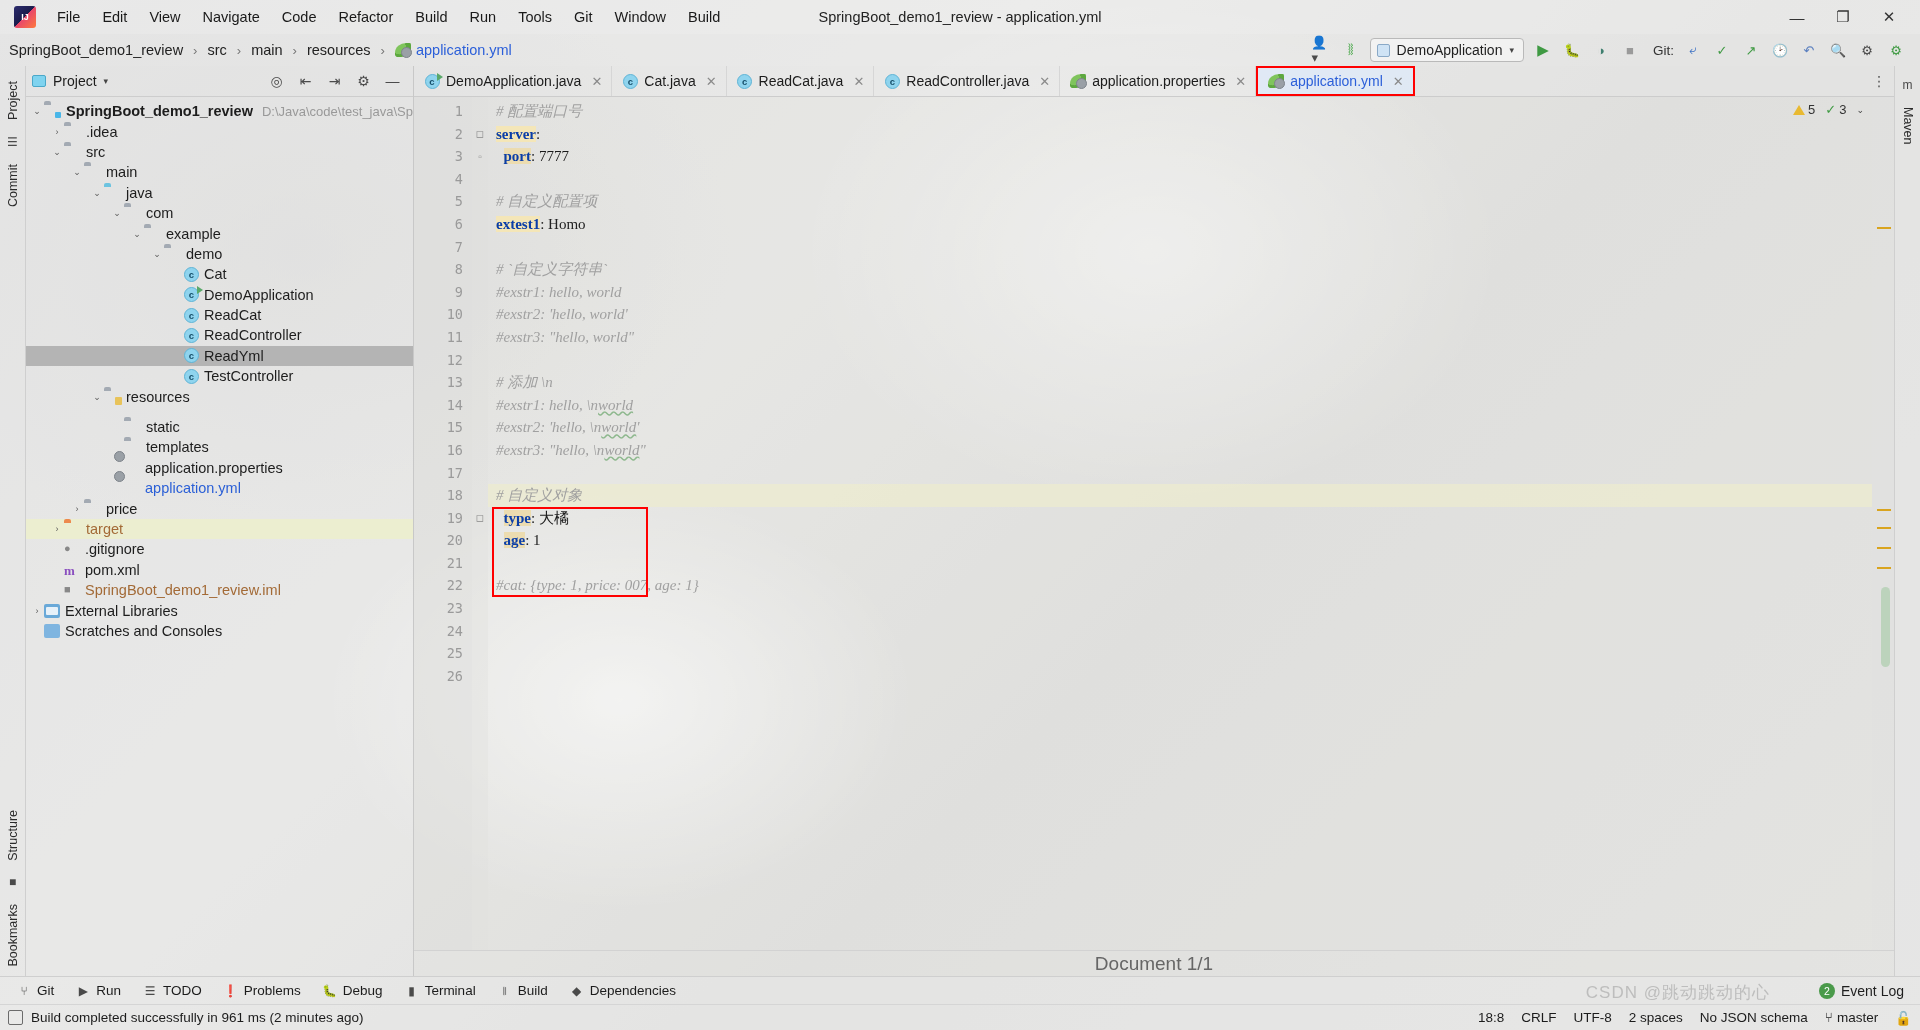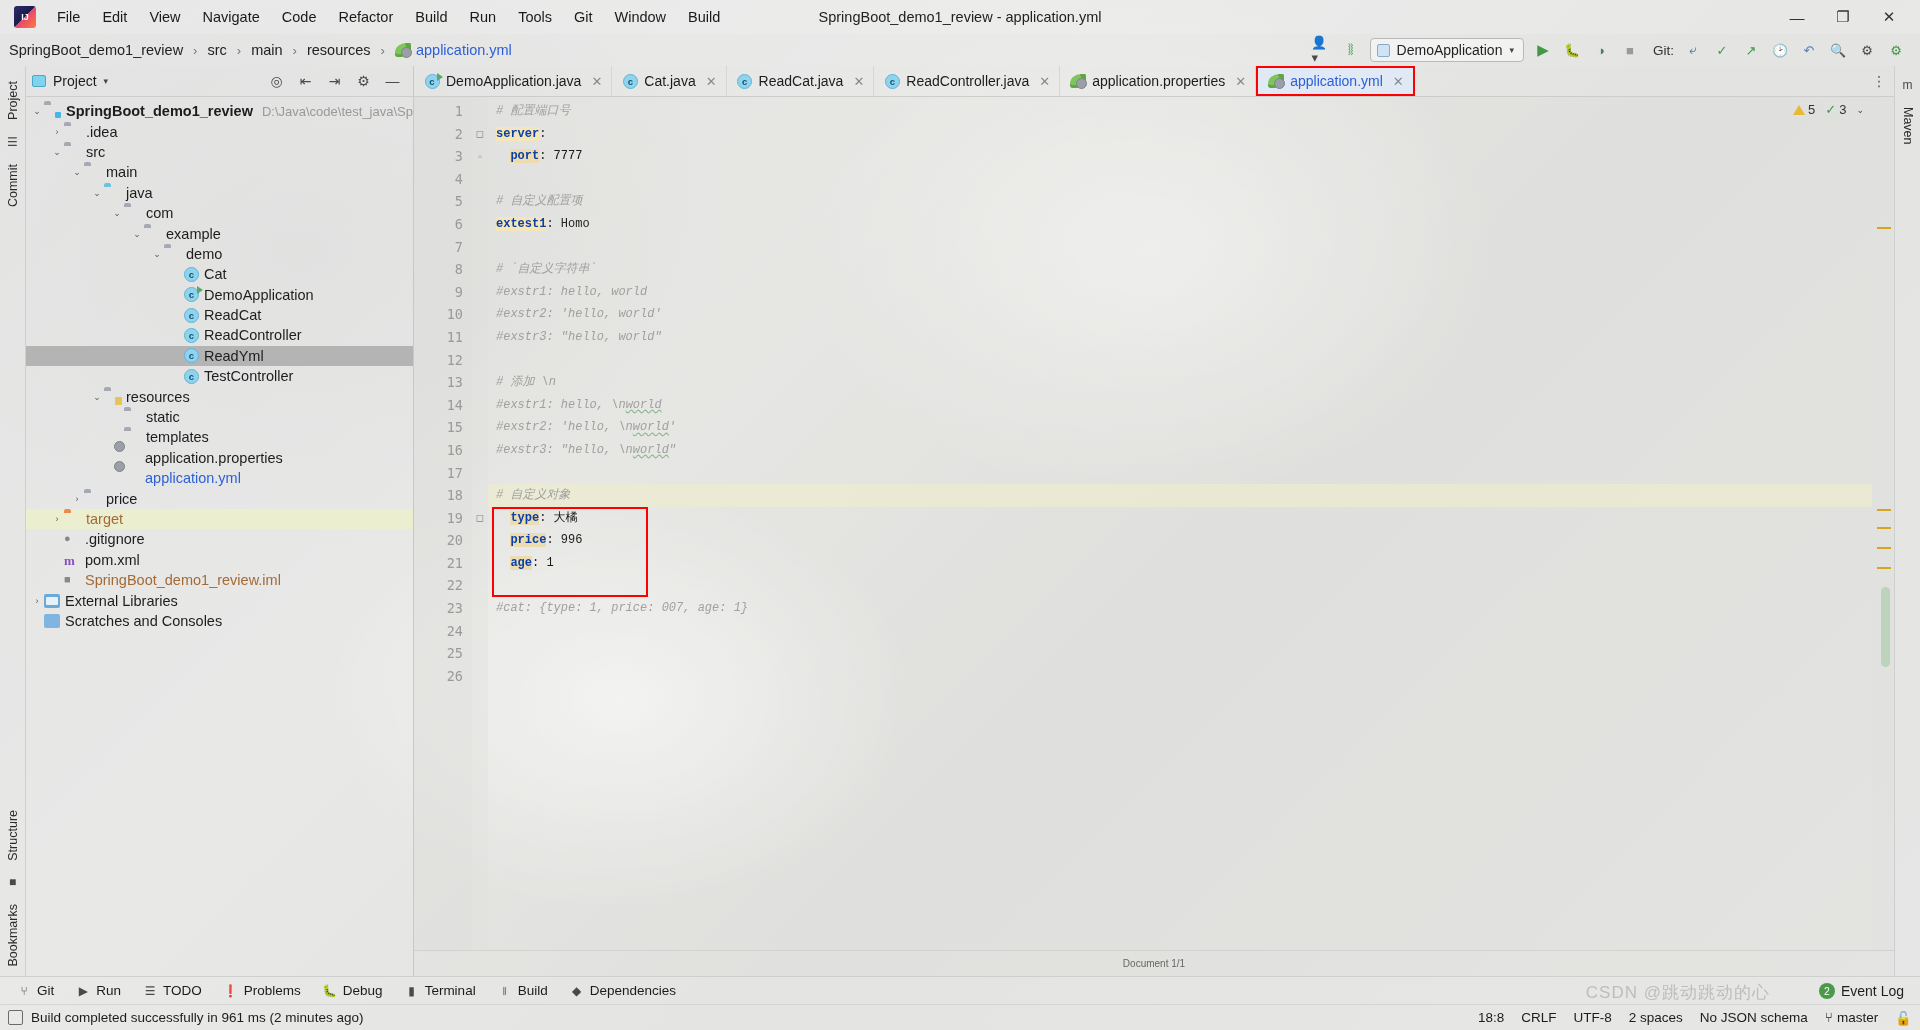--- a/index.html
+++ b/index.html
@@ -99,41 +99,41 @@
   .tab.sel .lbl2{ color:#2b5fd9; }
   .tci{ width:16px;height:16px; display:flex;align-items:center;justify-content:center; }
   .tabs-right{ margin-left:auto; display:flex; align-items:center; padding:0 8px; gap:8px; color:#555; font-size:14px;}
 
   .editor-wrap{ flex:1; display:flex; min-height:0; position:relative; background:rgba(232,232,230,0.30); }
   .gutter{ width:58px; background:rgba(223,223,221,0.55); text-align:right; padding-top:3px; flex:none;}
   .gnum{ height:22.6px; line-height:22.6px; font-family:"DejaVu Sans Mono",monospace; font-size:13.5px; color:#9a9a9a; padding-right:9px;}
   .fold-col{ width:16px; background:rgba(223,223,221,0.35); flex:none; padding-top:3px;}
   .foldmark{ height:22.6px; display:flex; align-items:center; justify-content:center; color:#888; font-size:10px;}
   .code{ flex:1; position:relative; padding-top:3px; overflow:hidden;}
-  .cl{ height:22.6px; line-height:22.6px; font-family:Liberation Mono, monospace; font-size:12px; white-space:pre; padding-left:8px;}
+  .cl{ height:22.6px; line-height:22.6px; font-family:Liberation Serif, serif; font-size:15px; white-space:pre; padding-left:8px;}
   .cl.hl{ background:rgba(238,236,205,0.65); }
   .cmt{ color:#a0a0a0; font-style:italic; }
   .key{ color:#0b3ea8; font-weight:bold; }
   .mark{ background:#f4e6b8; }
   .mark2{ background:#ecdcb0; }
   .val{ color:#222; }
   .num{ color:#1a1a1a; }
   .sq-under{ text-decoration: underline wavy #8db88d; text-decoration-skip-ink:none;}
   .redbox{ position:absolute; border:2px solid #f00; pointer-events:none;}
 
   .editor-right{ width:22px; flex:none; background:rgba(226,226,224,0.4); position:relative;}
   .mark-line{ position:absolute; right:3px; width:14px; height:2px; background:#d9a41f;}
   .scroll-thumb{ position:absolute; right:4px; width:9px; background:#c2c2c2; border-radius:5px;}
 
   .insp-badge{ position:absolute; top:5px; right:30px; display:flex; align-items:center; gap:10px; font-size:13px; color:#333; z-index:4;}
   .ib{ display:flex;align-items:center;gap:3px;}
   .warn-t{ width:0;height:0;border-left:6px solid transparent;border-right:6px solid transparent;border-bottom:10px solid #e8b931;}
   .chk{ color:#3f9a43; font-size:13px; }
 
-  .doc-status{ height:26px; display:flex; align-items:center; justify-content:center; font-size:10px; color:#666; background:rgba(232,232,230,0.35); border-top:1px solid #d2d2d2;}
+  .doc-status{ height:26px; display:flex; align-items:center; justify-content:center; font-size:19px; color:#666; background:rgba(232,232,230,0.35); border-top:1px solid #d2d2d2;}
 
   
   .bottombar{ height:28px; display:flex; align-items:center; gap:0; padding:0 6px; background:rgba(236,236,236,0.5); border-top:1px solid #cfcfcf;}
   .bt{ display:flex; align-items:center; gap:6px; padding:2px 11px; font-size:13.5px; color:#1c1c1c;}
   .bt .i{ width:14px;height:14px;display:flex;align-items:center;justify-content:center;font-size:12px;color:#4a4a4a;}
   .bottombar-right{ margin-left:auto; display:flex; align-items:center; gap:6px; padding-right:10px;}
   .evt-badge{ width:16px;height:16px;border-radius:50%;background:#4a9a4a;color:#fff;font-size:10.5px;display:flex;align-items:center;justify-content:center;}
 
   .statusbar{ height:26px; display:flex; align-items:center; padding:0 8px; gap:8px; background:rgba(236,236,236,0.5); font-size:13.5px; color:#1c1c1c; border-top:1px solid #d5d5d5; position:relative;}
   .sb-ico{ width:15px;height:15px;border:1.4px solid #6b6b6b;border-radius:2px;}
@@ -305,21 +305,21 @@
           <div class="node" style="padding-left: 144px;">
             <span class="arrow none">›</span>
             <span class="cls">c</span>
             <span class="lbl">TestController</span>
           </div>
           <div class="node" style="padding-left: 64px;">
             <span class="arrow">⌄</span>
             <span class="ficon"><span class="fold res"></span></span>
             <span class="lbl">resources</span>
           </div>
-          <div class="node" style="padding-left: 84px;">
+          <div class="node" style="padding-left: 84px; margin-top: 10px;">
             <span class="arrow none">›</span>
             <span class="ficon"><span class="fold"></span></span>
             <span class="lbl">static</span>
           </div>
           <div class="node" style="padding-left: 84px;">
             <span class="arrow none">›</span>
             <span class="ficon"><span class="fold"></span></span>
             <span class="lbl">templates</span>
           </div>
           <div class="node" style="padding-left: 84px;">
@@ -489,21 +489,20 @@
             <div class="cl"><span class="cmt">#exstr2: 'hello, world'</span></div>
             <div class="cl"><span class="cmt">#exstr3: "hello, world"</span></div>
             <div class="cl">&nbsp;</div>
             <div class="cl"><span class="cmt"># 添加 \n</span></div>
             <div class="cl"><span class="cmt">#exstr1: hello, \n<span class="sq-under">world</span></span></div>
             <div class="cl"><span class="cmt">#exstr2: 'hello, \n<span class="sq-under">world</span>'</span></div>
             <div class="cl"><span class="cmt">#exstr3: "hello, \n<span class="sq-under">world</span>"</span></div>
             <div class="cl">&nbsp;</div>
             <div class="cl hl"><span class="cmt"># 自定义对象</span></div>
             <div class="cl">  <span class="key mark2">type</span><span class="val">:</span><span class="num"> 大橘</span></div>
-            <div class="cl">  <span class="key mark2">price</span><span class="val">:</span><span class="num"> 996</span></div>
             <div class="cl">  <span class="key mark2">age</span><span class="val">:</span><span class="num"> 1</span></div>
             <div class="cl">&nbsp;</div>
             <div class="cl"><span class="cmt">#cat: {type: 1, price: 007, age: 1}</span></div>
             <div class="cl">&nbsp;</div>
             <div class="cl">&nbsp;</div>
             <div class="redbox" style="left: 4px; top: 409.8px; width: 156px; height: 90.4px;"></div>
         </div>
 
         <div class="insp-badge">
           <span class="ib">

